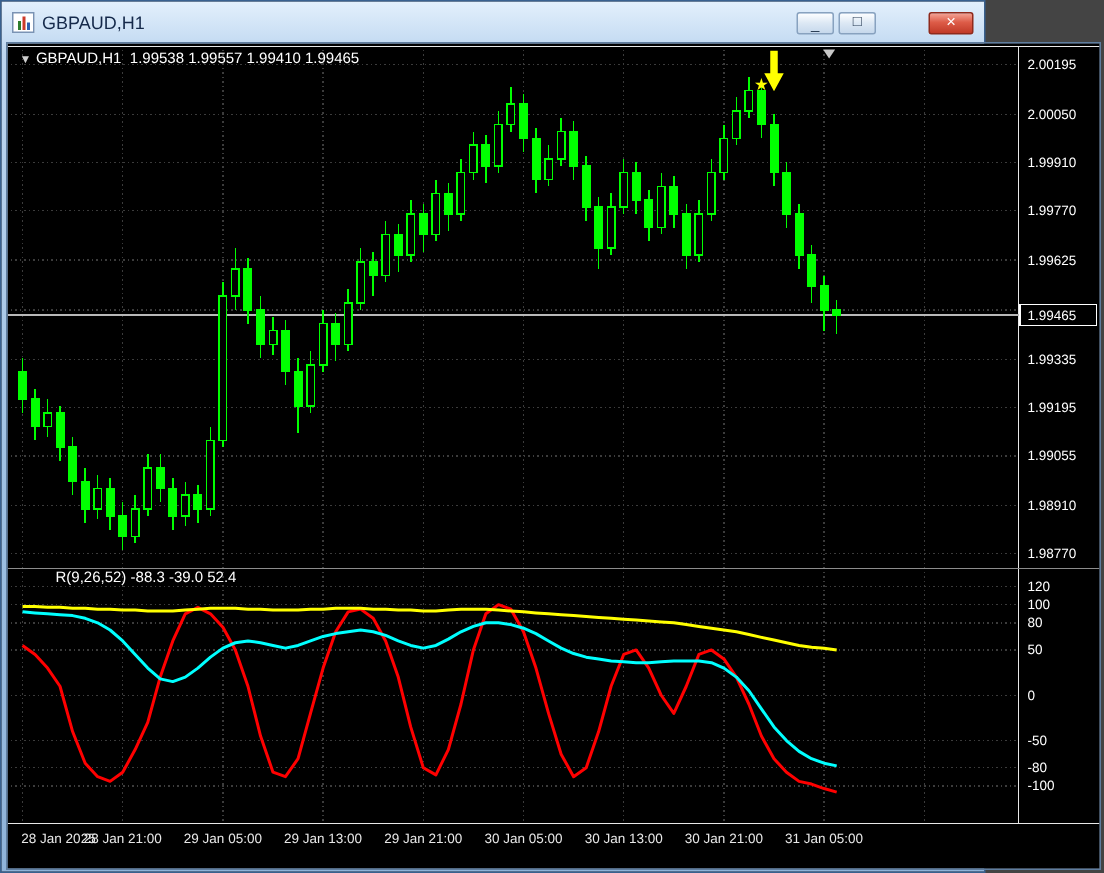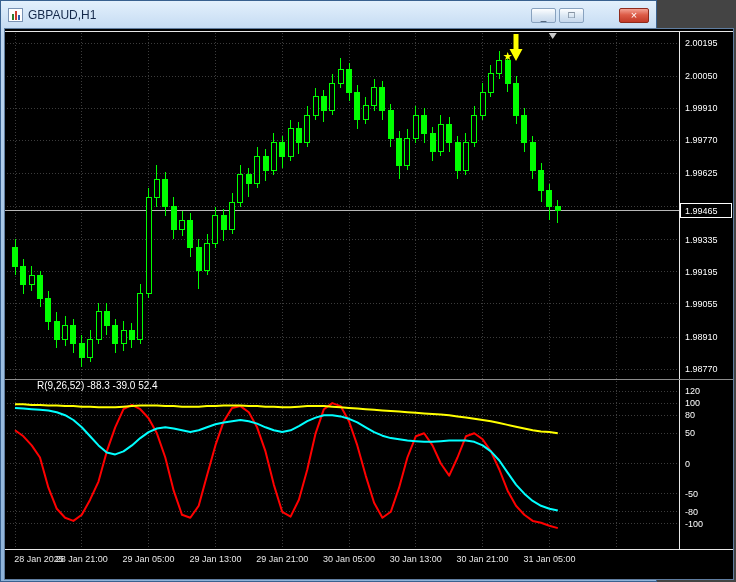--- a/index.html
+++ b/index.html
@@ -285,18 +285,21 @@
           <text x="143.6" y="533" fill="#e8e8e8" font-size="9" text-anchor="middle">29 Jan 05:00</text>
           <text x="210.39999999999998" y="533" fill="#e8e8e8" font-size="9" text-anchor="middle">29 Jan 13:00</text>
           <text x="277.2" y="533" fill="#e8e8e8" font-size="9" text-anchor="middle">29 Jan 21:00</text>
           <text x="344" y="533" fill="#e8e8e8" font-size="9" text-anchor="middle">30 Jan 05:00</text>
           <text x="410.79999999999995" y="533" fill="#e8e8e8" font-size="9" text-anchor="middle">30 Jan 13:00</text>
           <text x="477.59999999999997" y="533" fill="#e8e8e8" font-size="9" text-anchor="middle">30 Jan 21:00</text>
           <text x="544.4" y="533" fill="#e8e8e8" font-size="9" text-anchor="middle">31 Jan 05:00</text>
         </g>
       </svg>
 
+    <div class="overlay-label info-label">
+      <span class="tri">▼</span><span>GBPAUD,H1</span>&nbsp;&nbsp;<span>1.99538 1.99557 1.99410 1.99465</span>
+    </div>
 
     <div class="overlay-label ind-label">
       <span>R(9,26,52)</span>&nbsp;<span>-88.3 -39.0 52.4</span>
     </div>
   </div>
 </div>
 
 </body></html>

